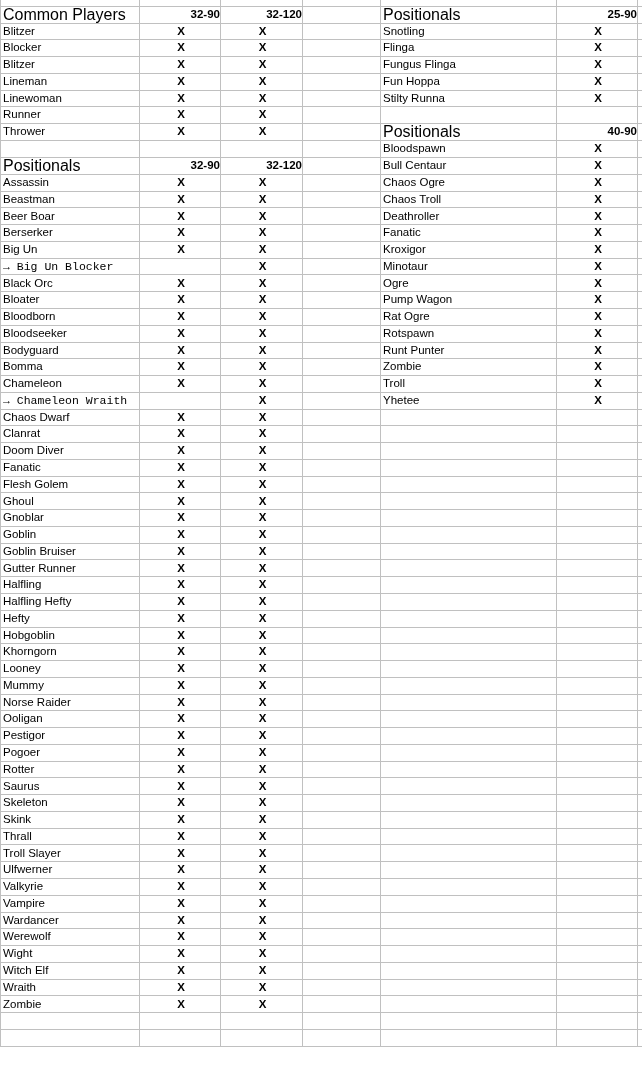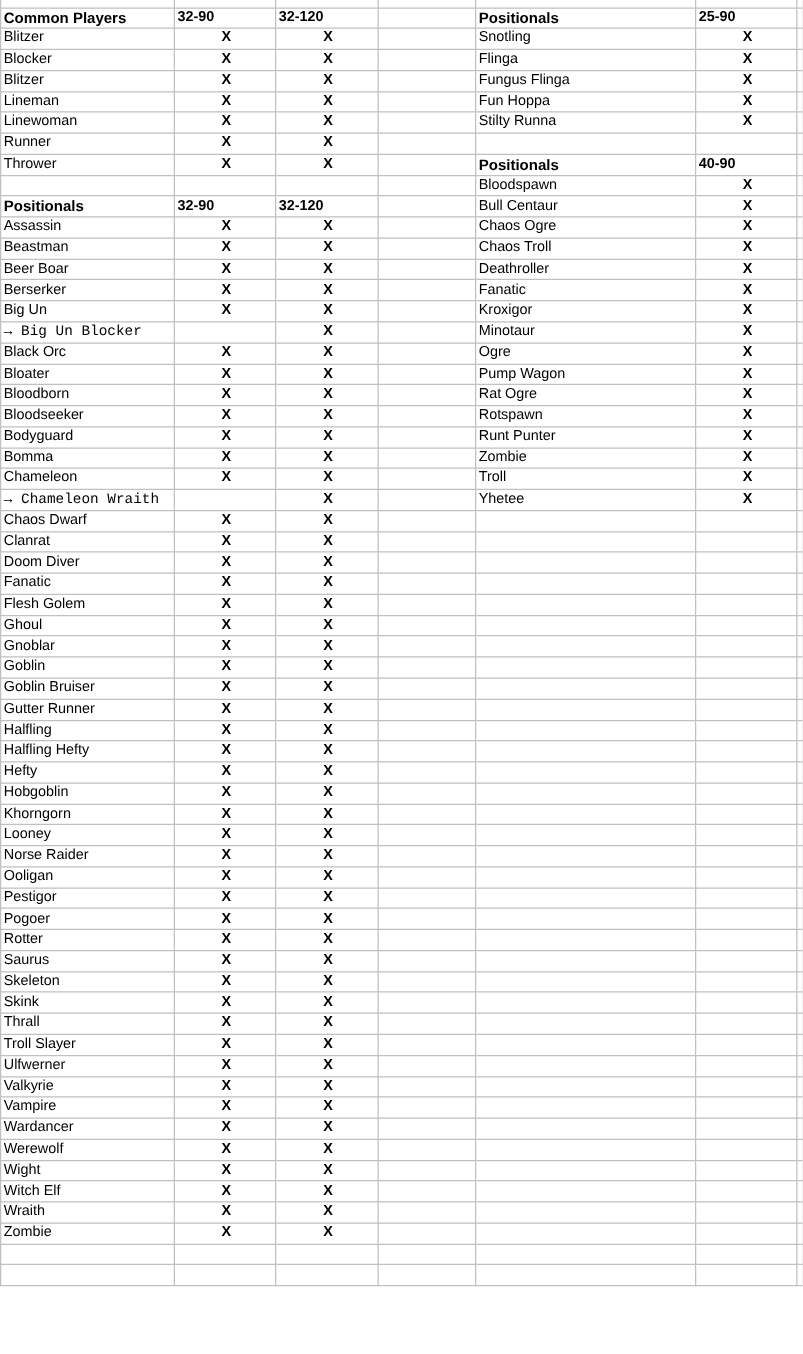--- a/index.html
+++ b/index.html
@@ -48,26 +48,26 @@
     height: 6px;
     border-top: none;
   }
   td.mark {
     text-align: center;
     font-weight: bold;
     font-size: 11.5px;
     padding: 0;
   }
   td.hdr {
-    font-weight: bold;
-    font-size: 12px;
+    font-weight: normal;
+    font-size: 16px;
   }
   td.hdr-num {
     font-weight: bold;
-    text-align: left;
+    text-align: right;
     font-size: 11.5px;
     padding: 0;
   }
   td.blank { }
   td.sub {
     padding-left: 8px;
     font-family: Liberation Mono, monospace;
   }
   td.tail { border-left: 1px solid #c0c0c0; border-right: none; }
 </style>
@@ -449,20 +449,29 @@
         <tr>
           <td class="">Looney</td>
           <td class="mark">X</td>
           <td class="mark">X</td>
           <td class="blank"></td>
           <td class="blank"></td>
           <td class="blank"></td>
           <td class="tail blank"></td>
         </tr>
         <tr>
+          <td class="">Mummy</td>
+          <td class="mark">X</td>
+          <td class="mark">X</td>
+          <td class="blank"></td>
+          <td class="blank"></td>
+          <td class="blank"></td>
+          <td class="tail blank"></td>
+        </tr>
+        <tr>
           <td class="">Norse Raider</td>
           <td class="mark">X</td>
           <td class="mark">X</td>
           <td class="blank"></td>
           <td class="blank"></td>
           <td class="blank"></td>
           <td class="tail blank"></td>
         </tr>
         <tr>
           <td class="">Ooligan</td>

